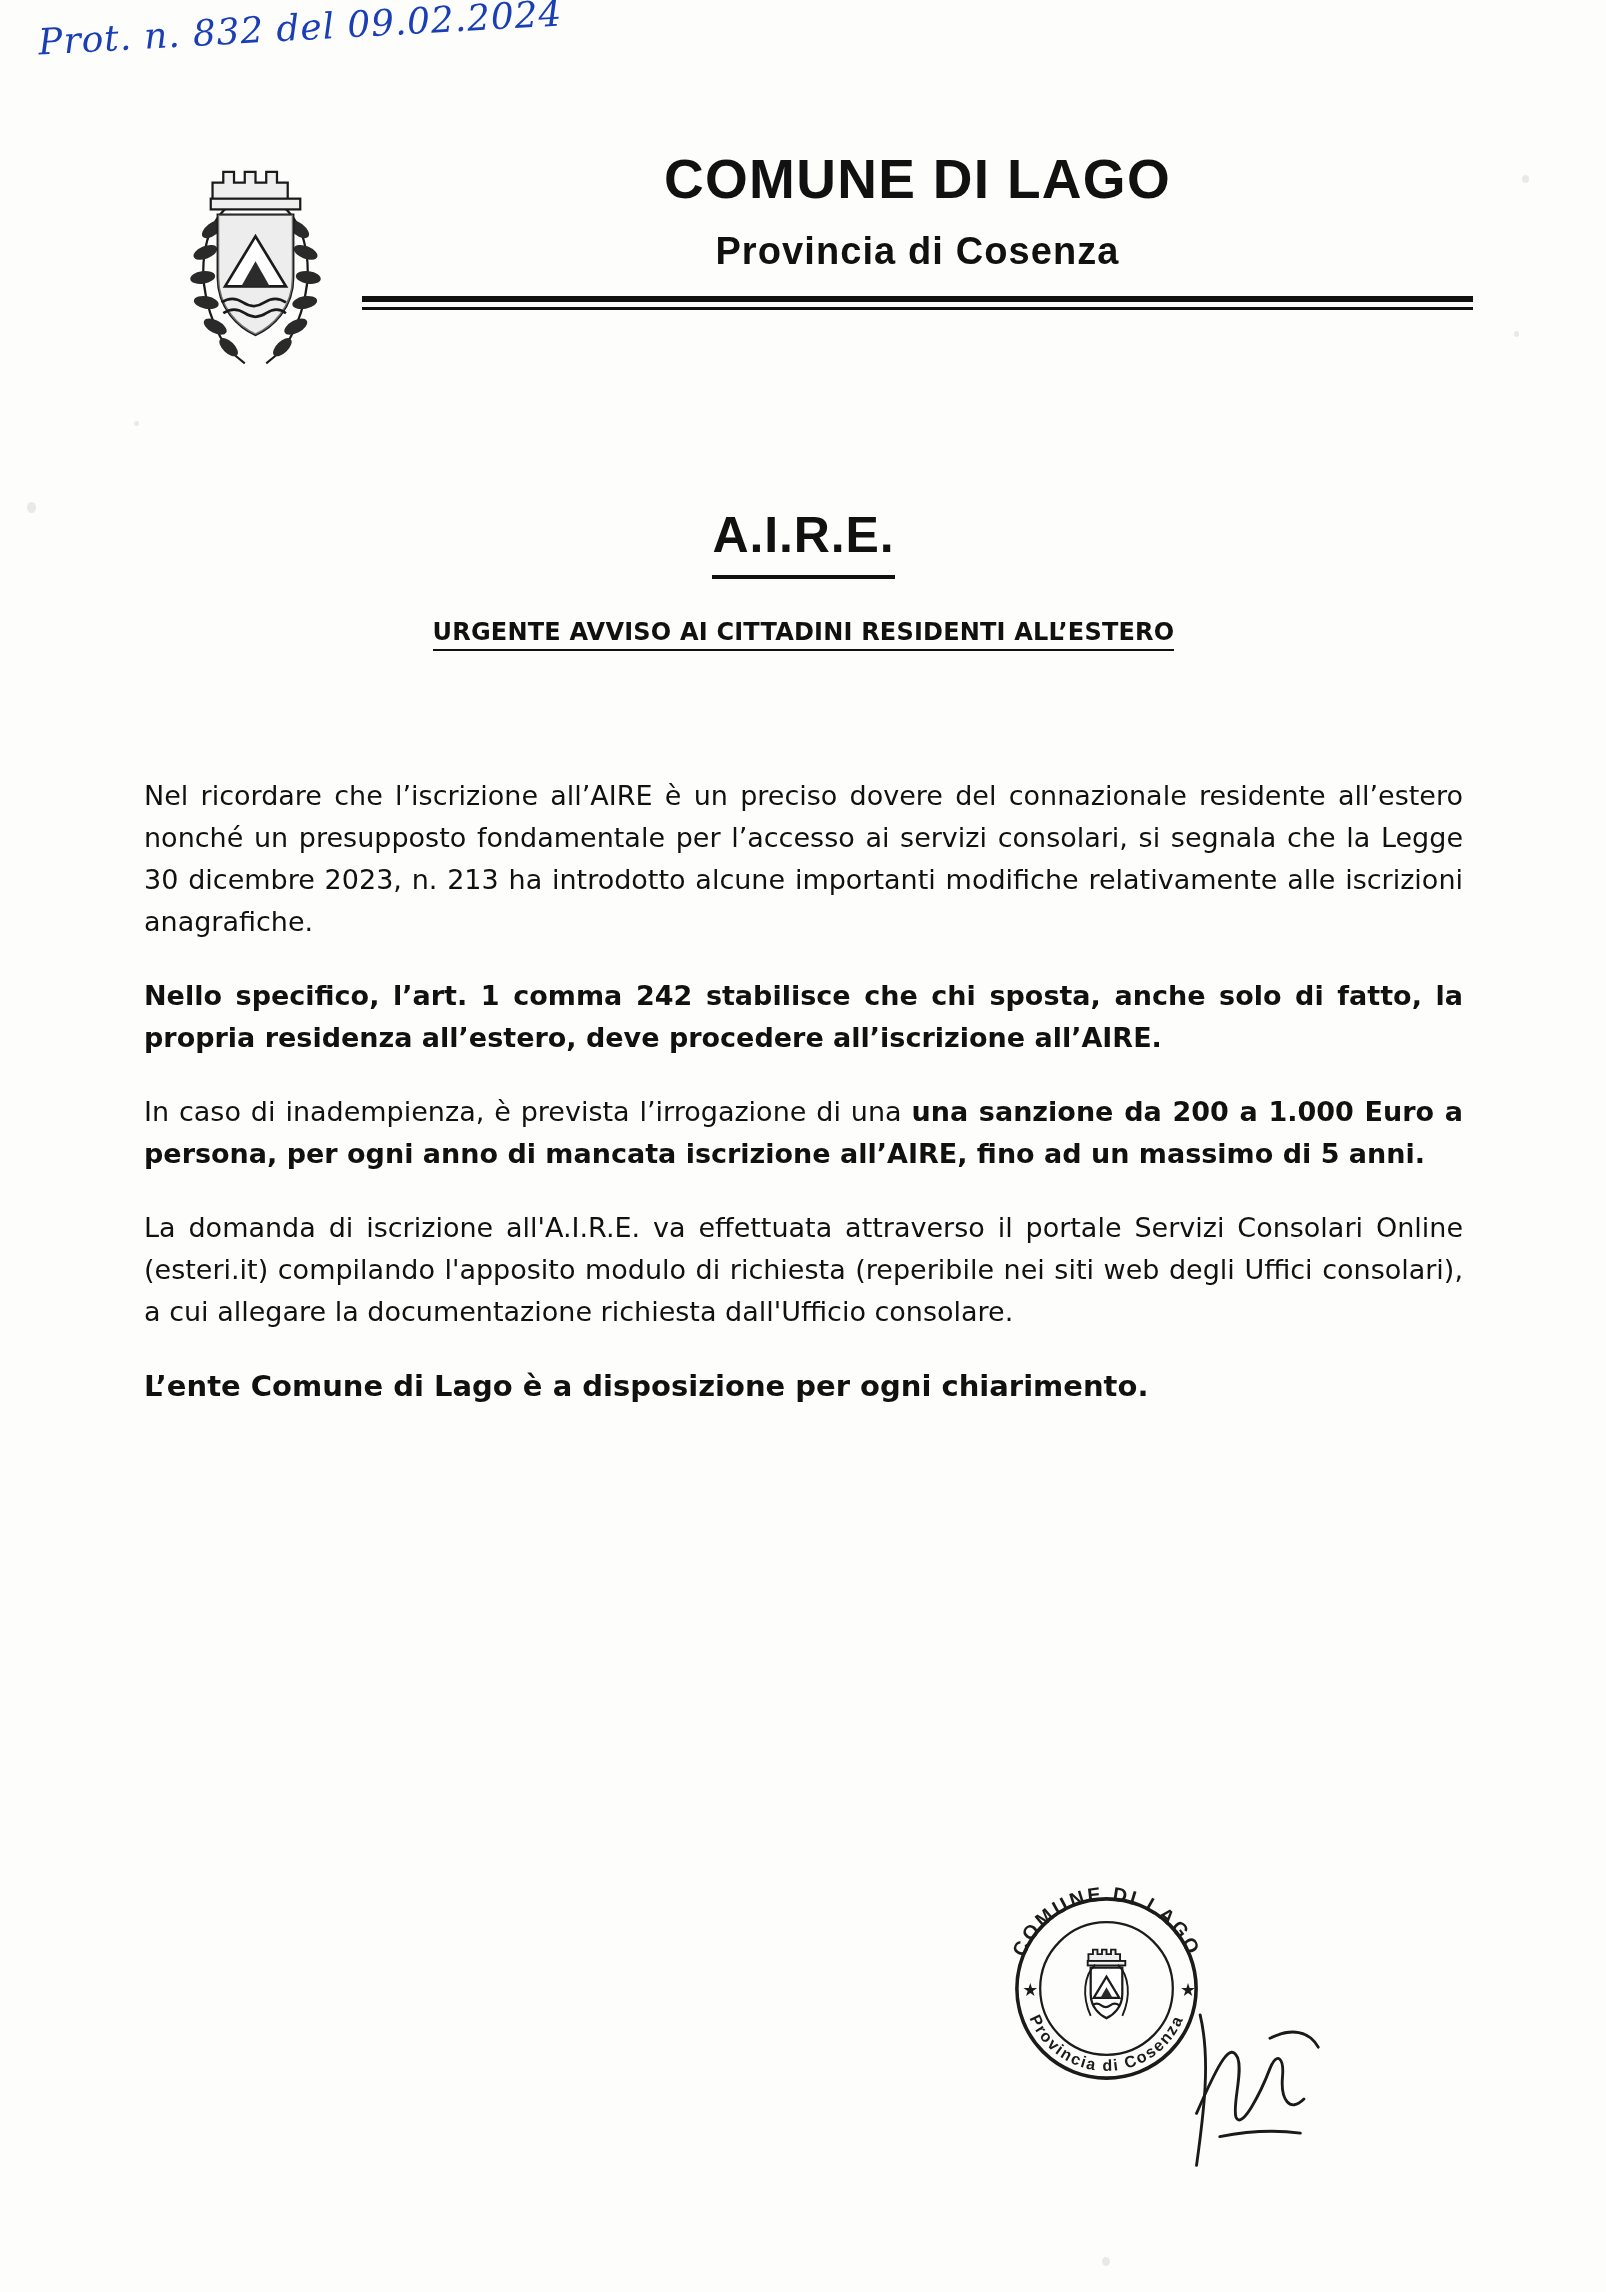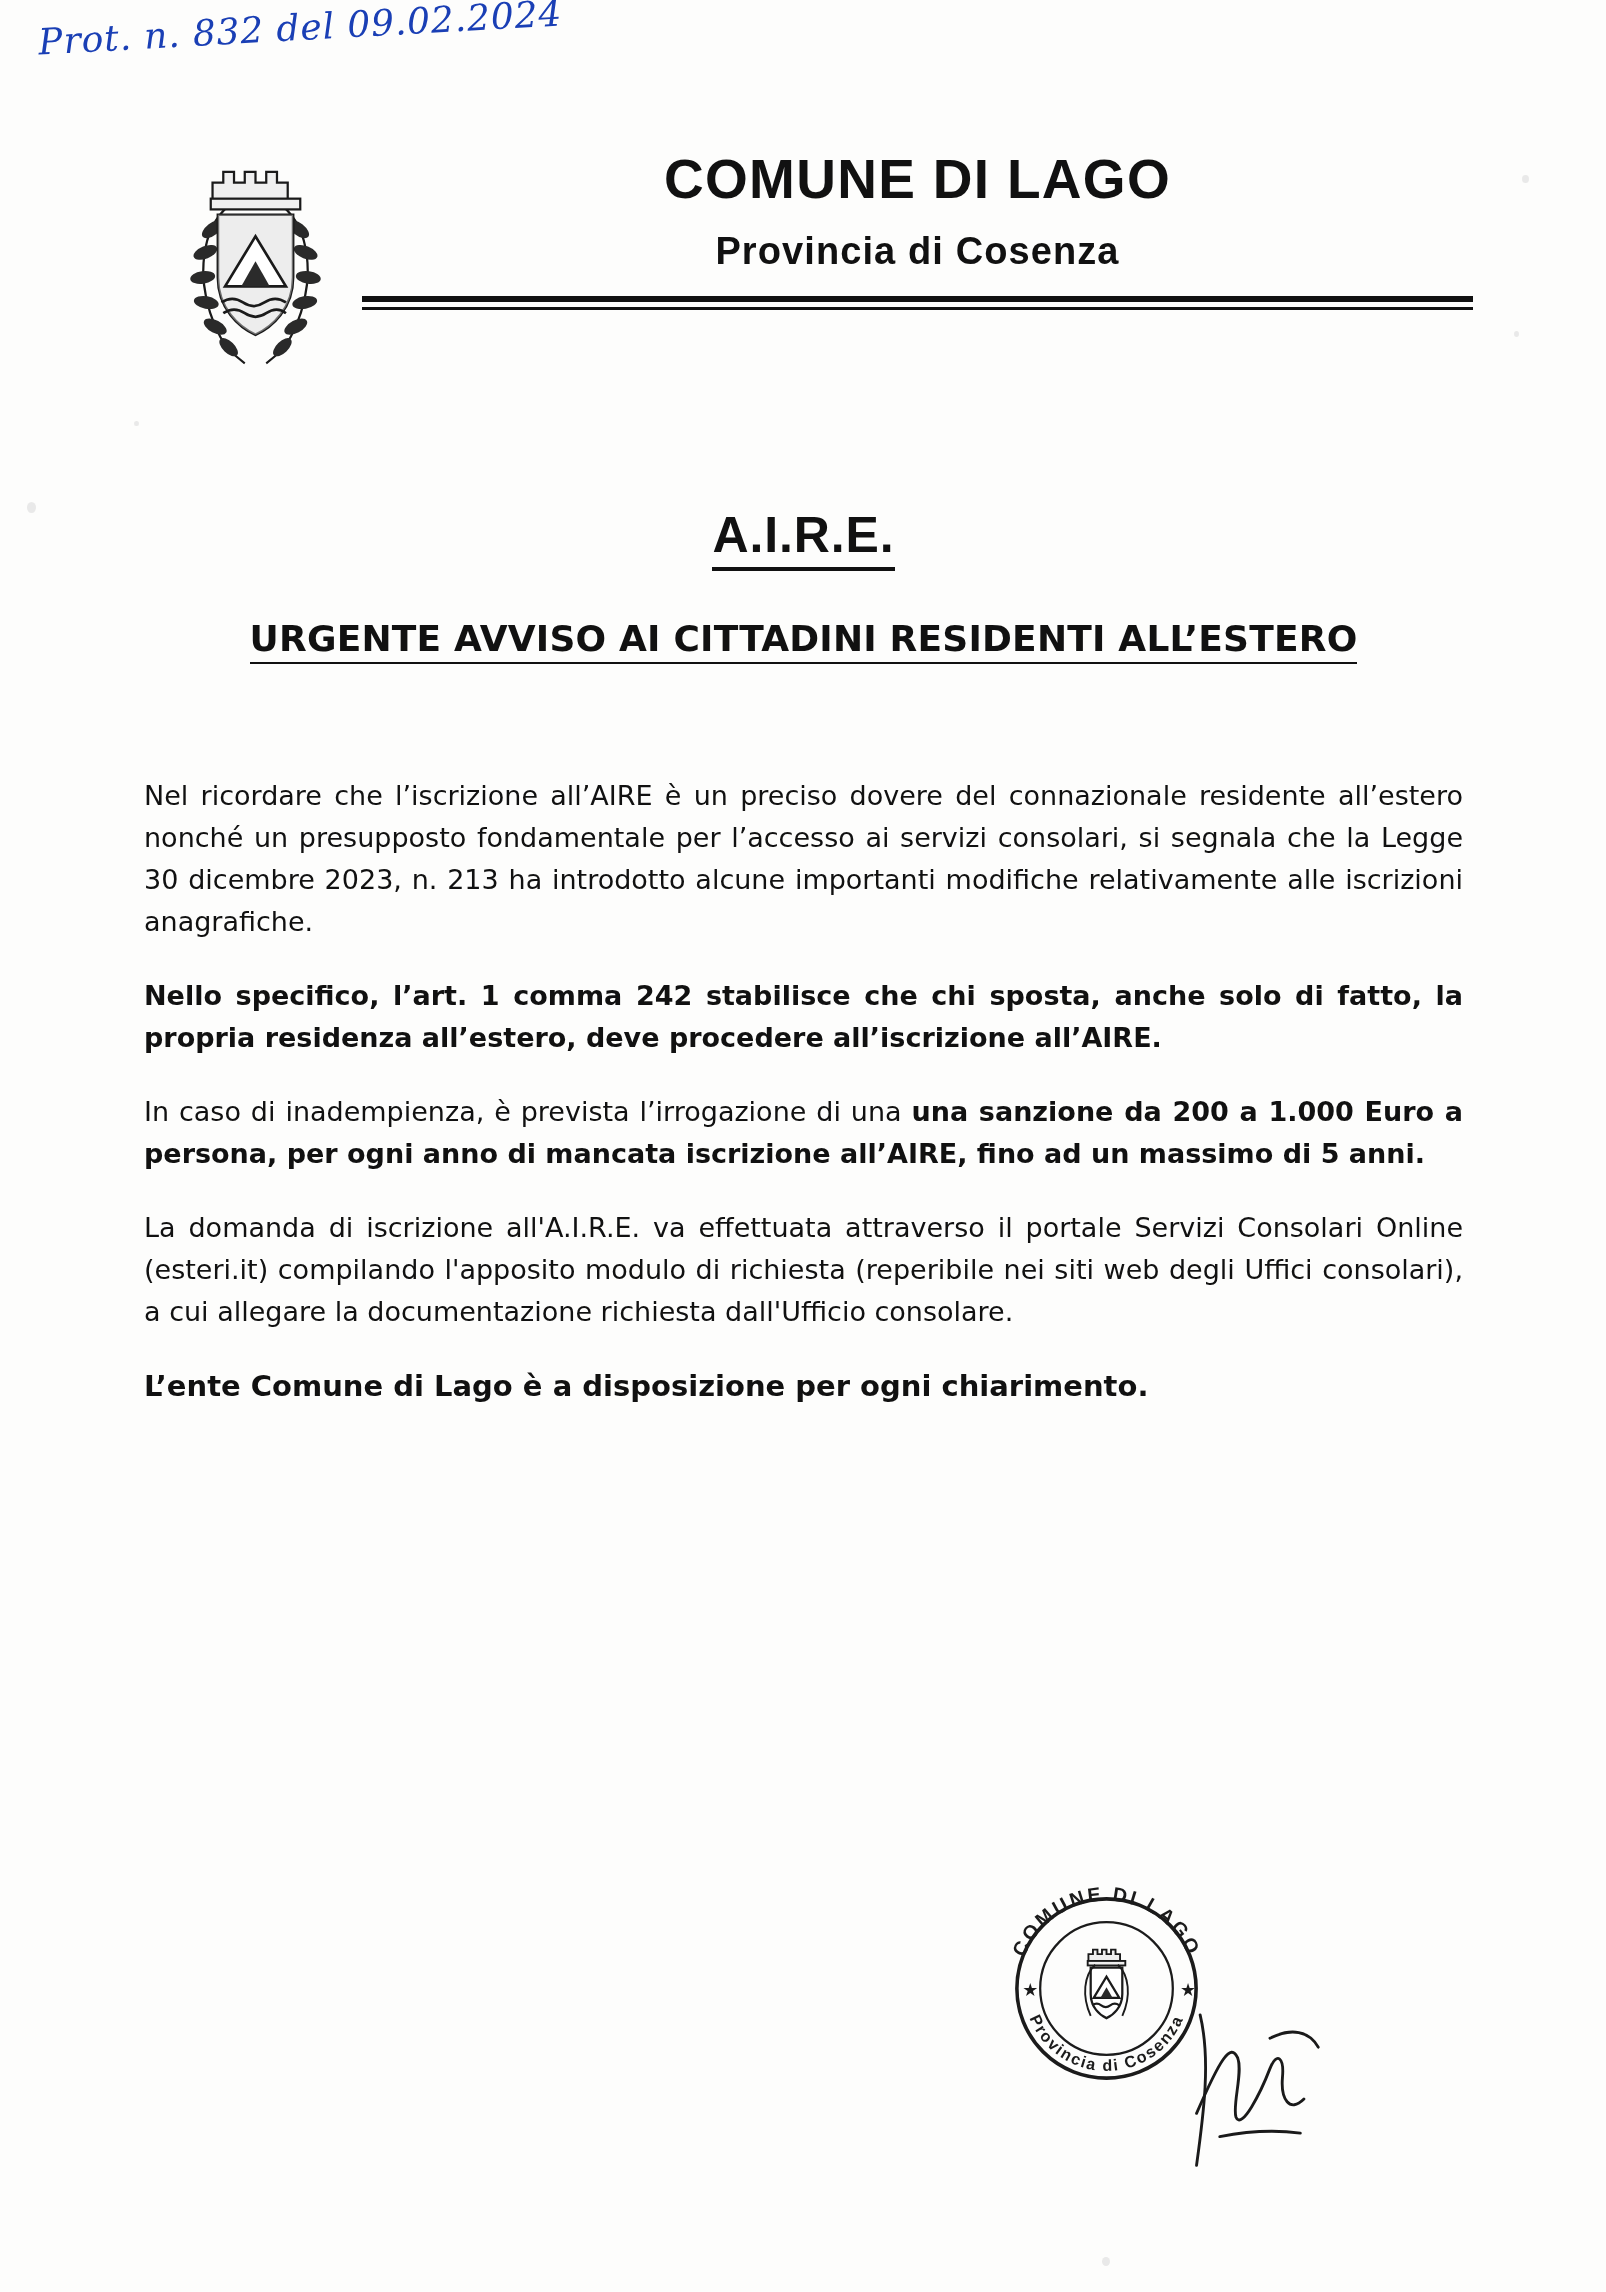--- a/index.html
+++ b/index.html
@@ -109,31 +109,31 @@
     left: 0;
     width: 1607px;
     text-align: center;
     font-family: "Liberation Sans", sans-serif;
     font-weight: bold;
     font-size: 50px;
     letter-spacing: 0.9px;
   }
   .aire-title span {
     border-bottom: 4.5px solid #111;
-    padding-bottom: 4px;
+    padding-bottom: 12px;
   }
   .subtitle {
     position: absolute;
     top: 618px;
     left: 0;
     width: 1607px;
     text-align: center;
     font-family: "DejaVu Sans", sans-serif;
     font-weight: bold;
-    font-size: 36px;
+    font-size: 24px;
     letter-spacing: 0.2px;
   }
   .subtitle span {
     border-bottom: 2.7px solid #111;
     padding-bottom: 2.7px;
   }
 
   
   .body-text {
     position: absolute;

